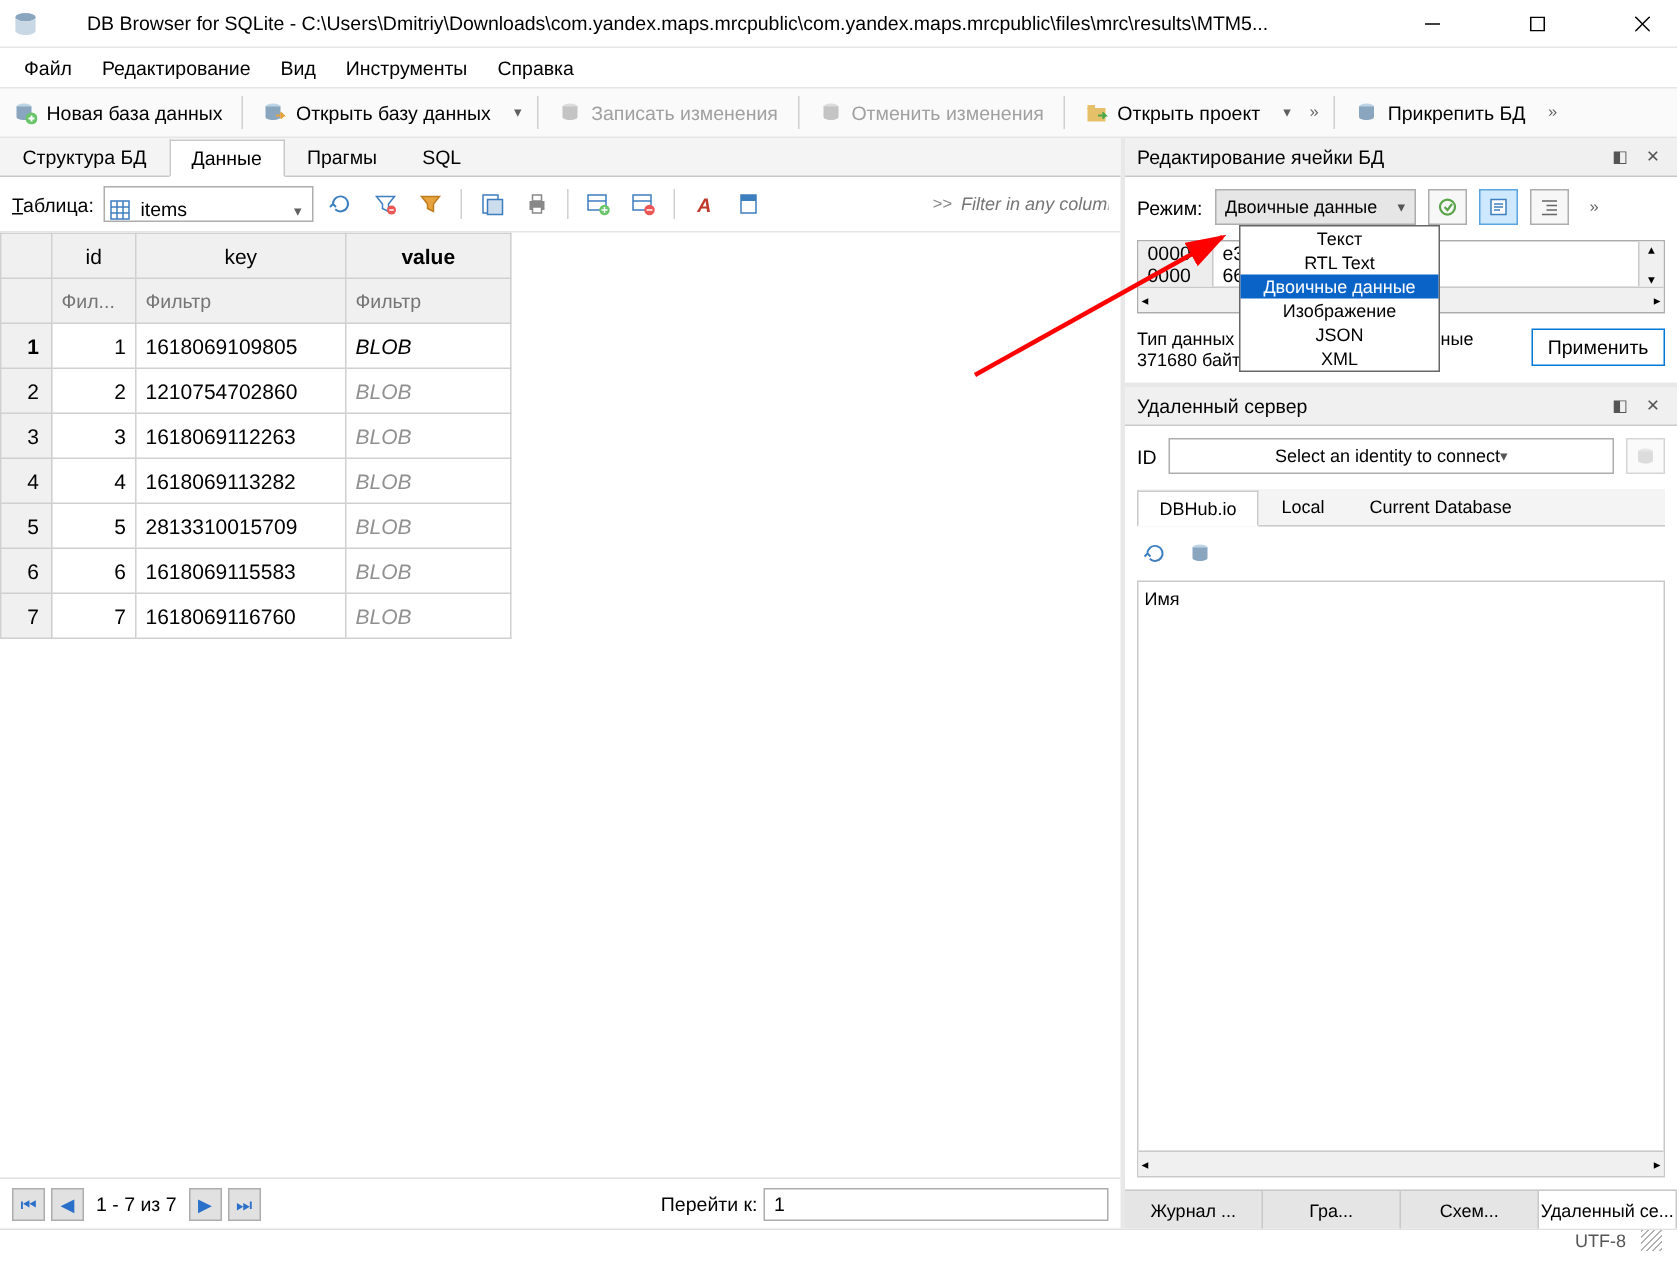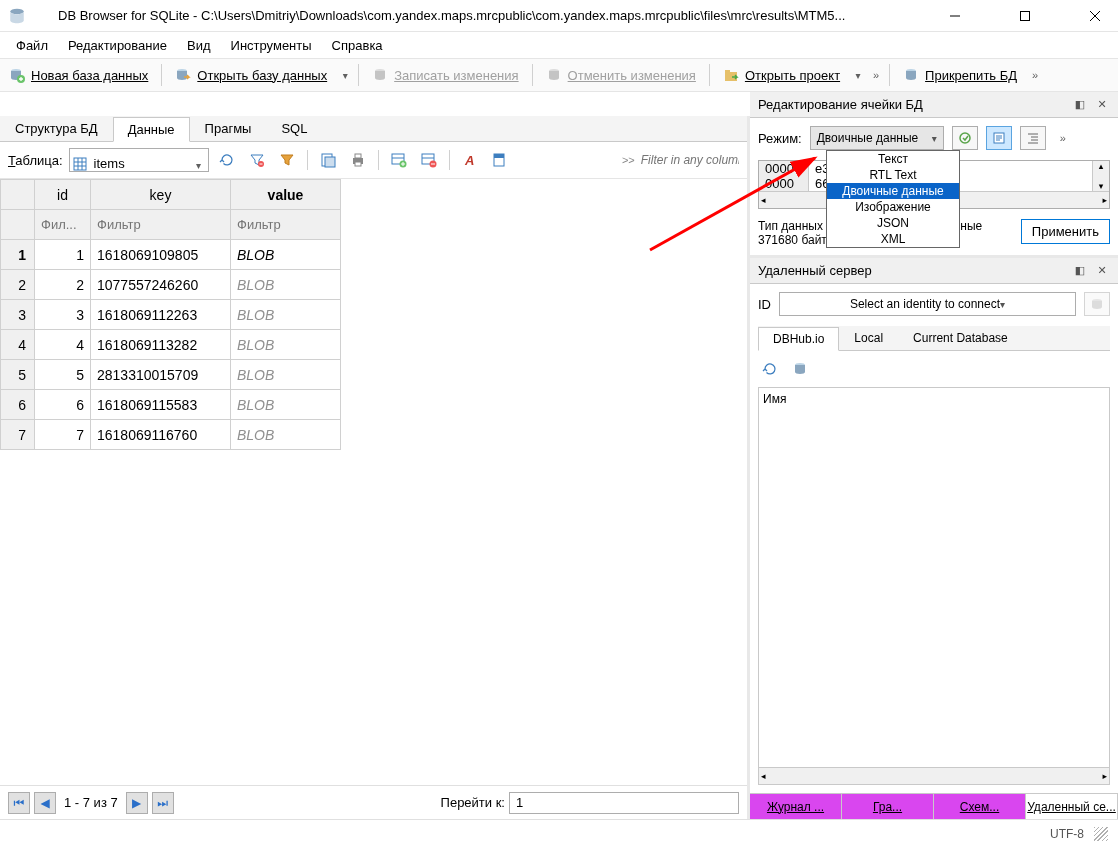--- a/index.html
+++ b/index.html
@@ -7,29 +7,29 @@
   
   .titlebar { height: 32px; display: flex; align-items: center; background: #fff; border-bottom: 1px solid #e5e5e5; gap: 24px; }
   .titlebar .app-icon { width: 18px; height: 18px; margin: 0 8px; }
   .titlebar .title { font-size: 13px; flex: 1; white-space: nowrap; overflow: hidden; text-overflow: ellipsis; }
   .winbtn { width: 46px; height: 32px; display: flex; align-items: center; justify-content: center; color: #000; }
   
   .menubar { height: 26px; display: flex; align-items: center; padding: 0 6px; font-size: 13px; }
   .menubar .menuitem { padding: 3px 10px; }
   
   .toolbar { height: 34px; border-top: 1px solid #e5e5e5; border-bottom: 1px solid #e5e5e5; display: flex; align-items: center; font-size: 13px; background: #fafafa; }
-  .toolbtn { display: flex; align-items: center; gap: 6px; padding: 4px 8px; color: #000; border: 1px solid transparent; text-decoration: underline; }
+  .toolbtn { display: flex; align-items: center; gap: 6px; padding: 4px 8px; color: #000; border: 1px solid transparent; }
   .toolbtn.disabled { color: #a0a0a0; }
   .toolbtn .ticon { width: 16px; height: 16px; display:inline-block; }
   .toolsep { width: 1px; height: 22px; background: #d0d0d0; margin: 0 4px; }
   .dropbtn { width: 18px; display:flex; align-items:center; justify-content:center; color:#606060; font-size:10px; }
   .chevbtn { width: 18px; display:flex; align-items:center; justify-content:center; color:#606060; font-size:11px; }
   
   .mainrow { display:flex; height: calc(841px - 32px - 26px - 34px - 22px); }
-  .leftpanel { width: 750px; display:flex; flex-direction:column; border-right: 3px solid #e8e8e8; margin-top: 24px; }
+  .leftpanel { width: 750px; display:flex; flex-direction:column; border-right: 3px solid #e8e8e8; }
   .rightpanel { flex:1; display:flex; flex-direction:column; }
   
   .tabs { display:flex; border-bottom:1px solid #c9c9c9; background:#f4f4f4; height:26px; }
   .tab { padding: 4px 14px; font-size:13px; border:1px solid transparent; border-bottom:none; }
   .tab.active { background:#fff; border:1px solid #c9c9c9; border-bottom:1px solid #fff; position:relative; top:1px; }
   
   .tabletools { display:flex; align-items:center; gap:6px; padding:6px 8px; border-bottom:1px solid #e5e5e5; font-size:13px; }
   .tabletools .label u { text-decoration: underline; }
   .combo { display:flex; align-items:flex-end; border:1px solid #adadad; height:24px; background:#fff; width:140px; }
   .combo .cicon { width:20px; display:flex; justify-content:center; }
@@ -82,25 +82,25 @@
   .remotepane { border-top:3px solid #e8e8e8; display:flex; flex-direction:column; flex:1; }
   .remotecontent { padding:8px; font-size:13px; flex:1; display:flex; flex-direction:column; }
   .idrow { display:flex; align-items:center; gap:8px; }
   .idcombo { flex:1; border:1px solid #adadad; height:24px; display:flex; align-items:center; padding:0 6px; justify-content:center; font-size:12px; }
   .remtabs { display:flex; border-bottom:1px solid #c9c9c9; margin-top:10px; background:#f4f4f4; }
   .remtab { padding:4px 14px; font-size:12px; border:1px solid transparent; }
   .remtab.active { background:#fff; border:1px solid #c9c9c9; border-bottom:1px solid #fff; position:relative; top:1px; }
   .remtoolbar { padding:6px 0; display:flex; gap:6px; }
   .remlist { flex:1; border:1px solid #c9c9c9; padding:4px; font-size:12px; position:relative; }
   .remlist .hscroll { position:absolute; left:0; right:0; bottom:0; height:17px; background:#f0f0f0; border-top:1px solid #c9c9c9; display:flex; justify-content:space-between; align-items:center; padding:0 2px; }
-  .bottomtabs { display:flex; height:26px; border-top:1px solid #c9c9c9; background:#d946ef;text-decoration:underline; }
+  .bottomtabs { display:flex; height:26px; border-top:1px solid #c9c9c9; background:#e5e5e5; }
   .btab { flex:1; display:flex; align-items:center; justify-content:center; font-size:12px; border-right:1px solid #c9c9c9; white-space:nowrap; overflow:hidden; padding:0 4px; }
   .btab.active { background:#fff; }
   
-  .statusbar { height:22px; border-top:1px solid #e0e0e0; display:flex; align-items:flex-end; justify-content:flex-end; padding:0 10px; font-size:12px; color:#555; gap:10px; }
+  .statusbar { height:22px; border-top:1px solid #e0e0e0; display:flex; align-items:flex-start; justify-content:flex-end; padding:0 10px; font-size:12px; color:#555; gap:10px; }
   .grip { width:14px; height:14px; background: repeating-linear-gradient(135deg,#b0b0b0 0 1px,transparent 1px 3px); }
   
   .arrow-overlay { position:absolute; pointer-events:none; }
   svg.dbicon .c1 { fill:#8aa6bf; } svg.dbicon .c2 { fill:#c9d8e5; }
 </style>
 </head>
 <body>
 
 <div class="titlebar">
   <span class="app-icon">
@@ -306,21 +306,21 @@
           <tbody id="grid-body">
             <tr>
               <td class="rownum sel">1</td>
               <td class="cell">1</td>
               <td class="cell left">1618069109805</td>
               <td class="blob sel">BLOB</td>
             </tr>
             <tr>
               <td class="rownum">2</td>
               <td class="cell">2</td>
-              <td class="cell left">1077557246260</td>
+              <td class="cell left">1210754702860</td>
               <td class="blob">BLOB</td>
             </tr>
             <tr>
               <td class="rownum">3</td>
               <td class="cell">3</td>
               <td class="cell left">1618069112263</td>
               <td class="blob">BLOB</td>
             </tr>
             <tr>
               <td class="rownum">4</td>

